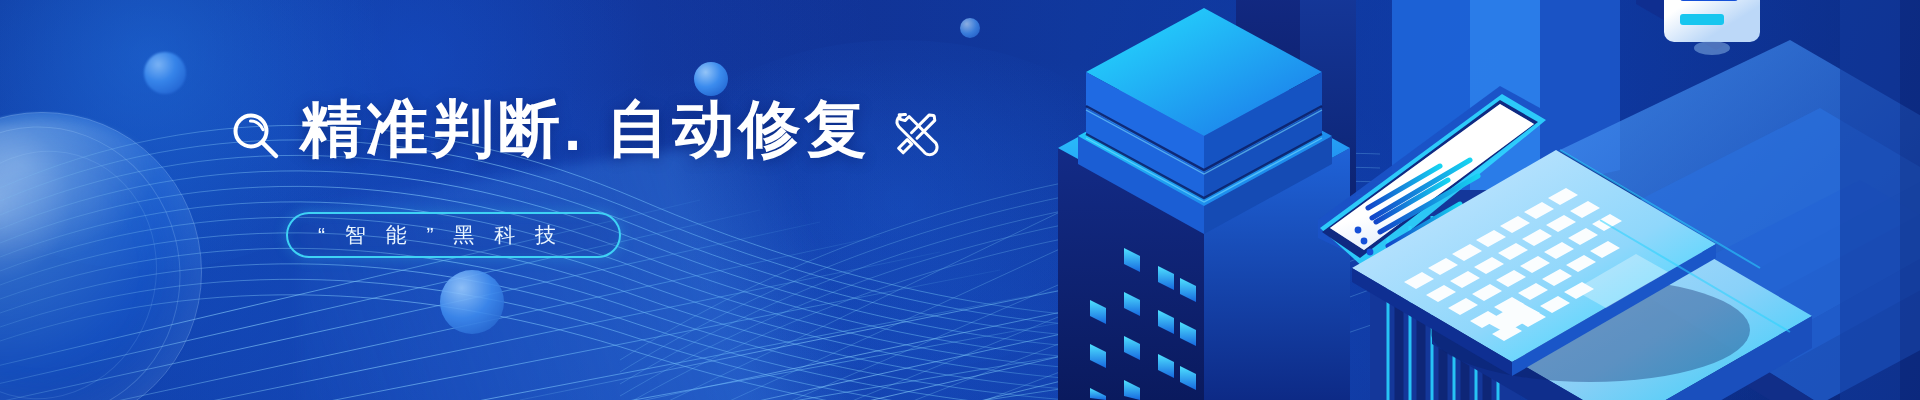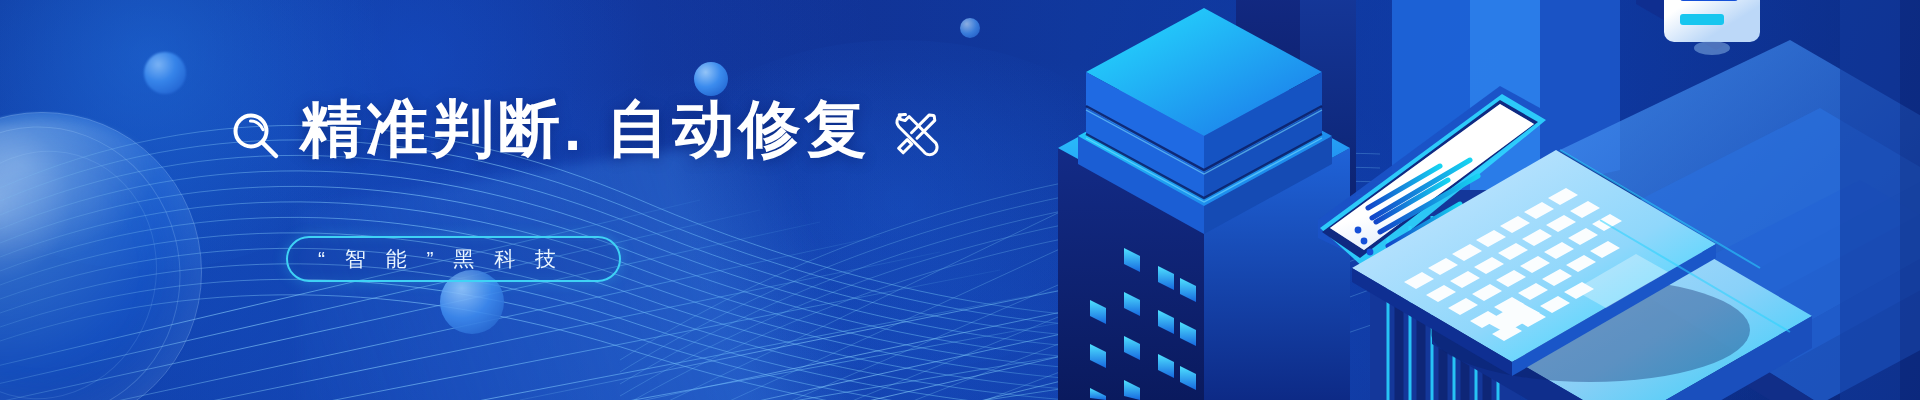--- a/index.html
+++ b/index.html
@@ -74,21 +74,21 @@
   .headline{
     font-size:62px;line-height:1;font-weight:700;color:#fff;
     letter-spacing:4px;white-space:nowrap;
     text-shadow:0 2px 14px rgba(0,20,90,.45);
     font-family:"Liberation Sans","DejaVu Sans",sans-serif;
   }
   .tool-icon{width:56px;height:56px;flex:none;margin-top:10px;}
 
   
   .pill{
-    position:absolute;left:286px;top:236px;
+    position:absolute;left:286px;top:212px;
     height:46px;padding:0 30px;
     display:flex;align-items:center;
     border:2px solid #3fd2f5;border-radius:26px;
     color:#eaf6ff;font-size:21px;letter-spacing:7px;white-space:nowrap;
     box-shadow:0 0 14px rgba(63,210,245,.28), inset 0 0 12px rgba(63,210,245,.10);
     background:rgba(18,52,150,.18);
   }
   .pill .gap{display:inline-block;width:26px;}
 
   

